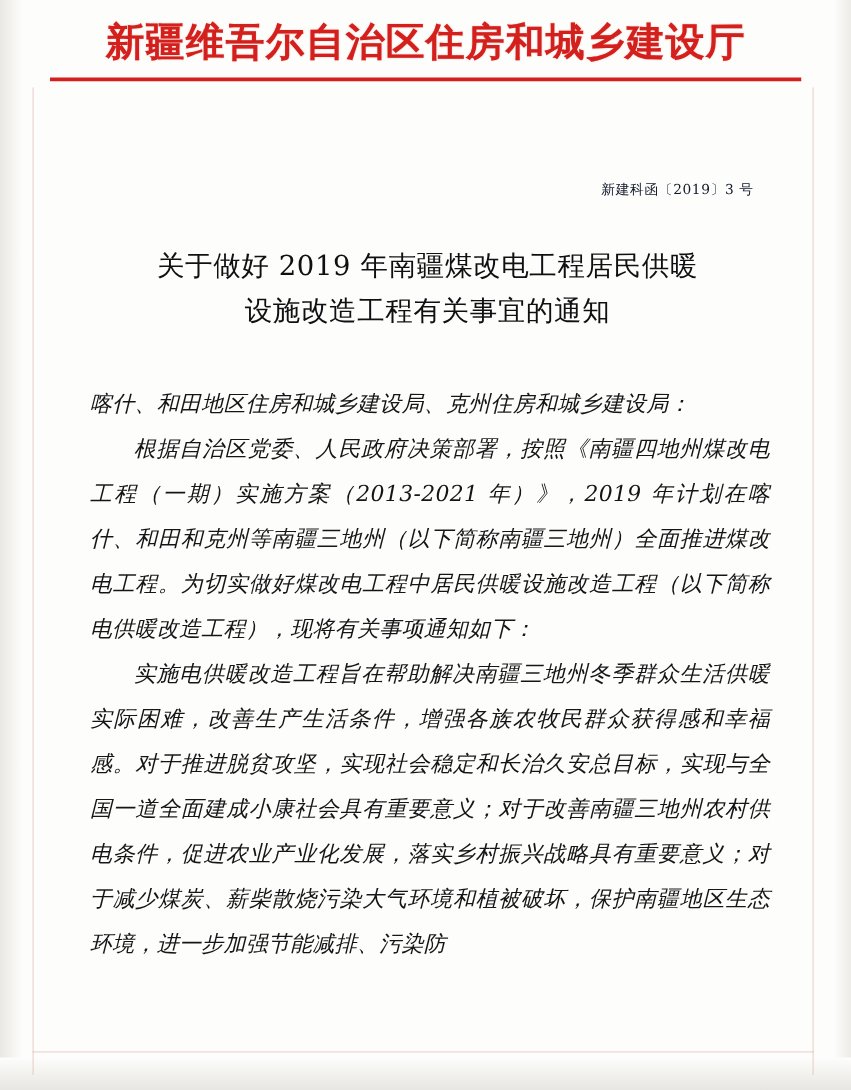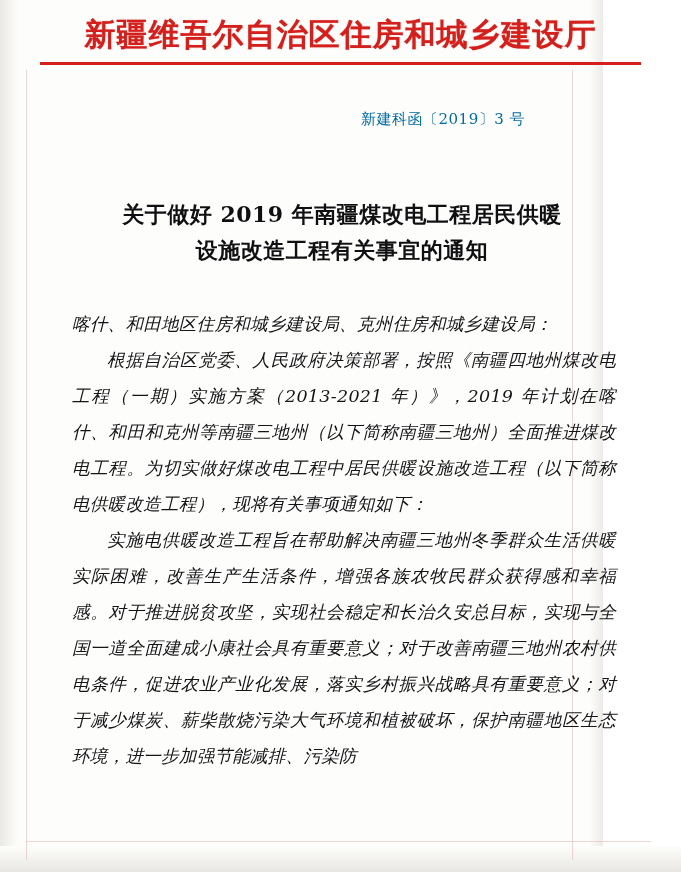--- a/index.html
+++ b/index.html
@@ -10,21 +10,21 @@
     width: 681px;
     height: 872px;
     background: #ffffff;
     font-family: "DejaVu Serif", "Liberation Serif", serif;
     overflow: hidden;
     position: relative;
   }
 
   .page {
     position: relative;
-    width: 603px;
+    width: 681px;
     height: 872px;
     background: #fdfdfb;
     box-sizing: border-box;
   }
 
   
   .scan-edge-left {
     position: absolute;
     left: 0; top: 0;
     width: 18px; height: 872px;
@@ -69,36 +69,36 @@
     top: 62px;
     left: 40px;
     width: 601px;
     height: 3px;
     background: #d4201c;
   }
 
   
   .doc-number {
     position: absolute;
-    top: 110px;
+    top: 144px;
     right: 78px;
-    font-size: 15px;
-    color: #0369a1;
+    font-size: 11px;
+    color: #0f172a;
     letter-spacing: 0.5px;
     white-space: nowrap;
   }
 
   
   .doc-title {
     position: absolute;
     top: 196px;
     left: 78px;
     width: 528px;
     text-align: center;
-    font-weight: bold;
+    font-weight: normal;
     font-size: 22px;
     line-height: 36px;
     color: #101013;
     letter-spacing: 0.5px;
   }
   .doc-title .line2 {
     display: block;
   }
 
   

